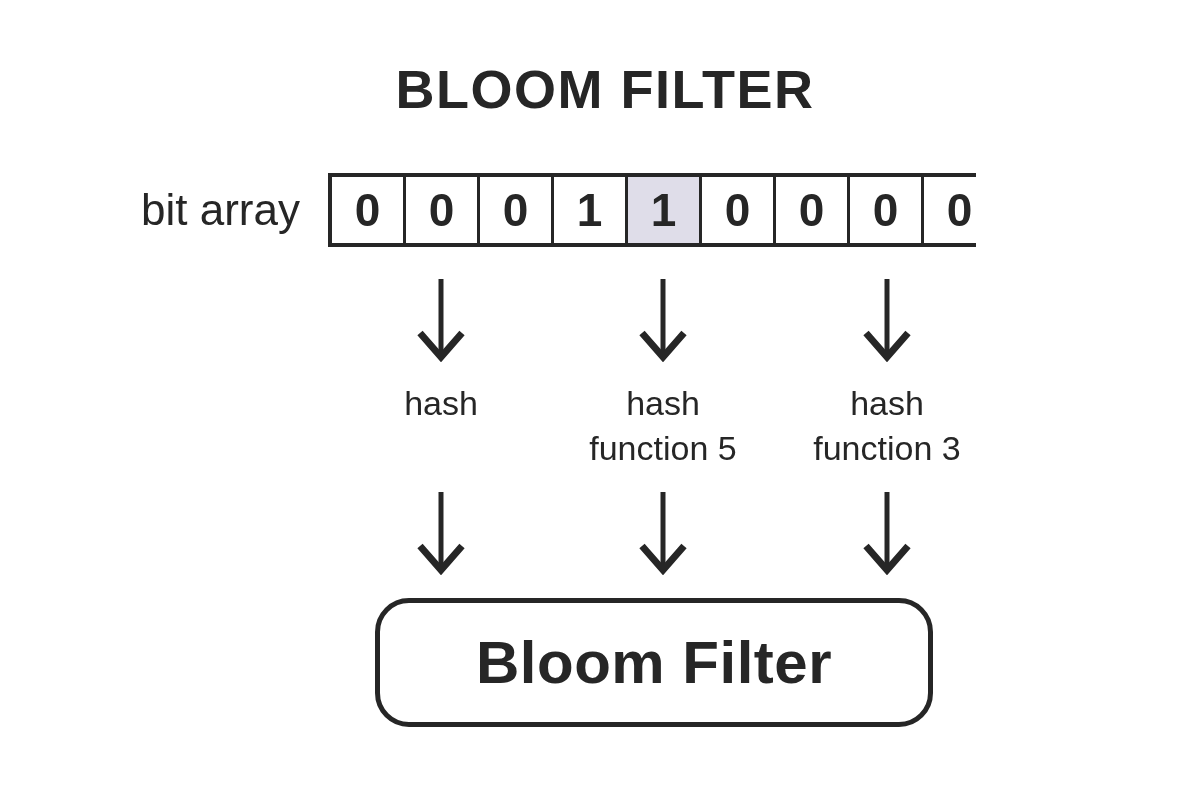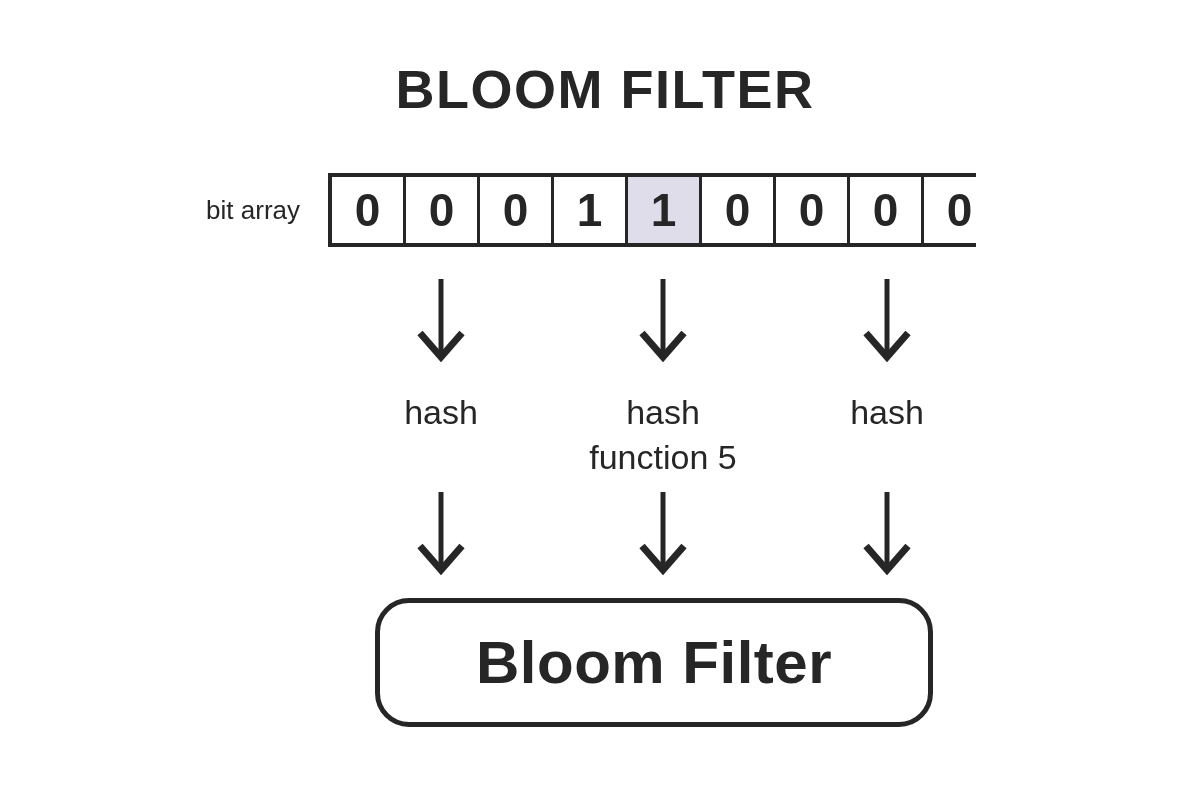--- a/index.html
+++ b/index.html
@@ -23,21 +23,21 @@
     left:300px; top:58px; width:610px;
     text-align:center;
     font-size:54px; font-weight:800; letter-spacing:1.5px;
     color:var(--ink);
   }
 
   .bit-array-label{
     position:absolute;
     left:90px; top:188px; width:210px;
     text-align:right;
-    font-size:26px; font-weight:500; line-height:44px;
+    font-size:44px; font-weight:500; line-height:44px;
     color:var(--ink);
   }
 
   .bit-array{
     position:absolute;
     left:328px; top:173px; width:692px; height:74px;
     border:4px solid var(--ink);
     display:flex;
     background:#fff;
   }
@@ -62,21 +62,20 @@
 
   
   .col1{ left:413px; } .col2{ left:635px; } .col3{ left:859px; }
   .row1{ top:276px; } .row2{ top:489px; }
 
   .hash-label{
     position:absolute; top:381px; width:240px;
     text-align:center;
     font-size:34px; font-weight:500; line-height:45px;
     color:var(--ink);
-    margin-top:9px;
   }
   .hash-label.col1{ left:321px; }
   .hash-label.col2{ left:543px; }
   .hash-label.col3{ left:767px; }
 
   .output-box{
     position:absolute;
     left:375px; top:598px; width:558px; height:129px;
     border:5px solid var(--ink);
     border-radius:34px;
@@ -131,20 +130,21 @@
 
   <div class="hash-label col1">
     <div>hash</div>
   </div>
   <div class="hash-label col2">
     <div>hash</div>
     <div>function 5</div>
   </div>
   <div class="hash-label col3">
     <div>hash</div>
+    <div>function 3</div>
   </div>
 
   <div class="arrow col1 row2">
     <svg viewBox="0 0 56 86">
         <line class="shaft" x1="28" y1="3" x2="28" y2="79"></line>
         <polyline class="head" points="7,57 28,81 49,57"></polyline>
       </svg>
   </div>
   <div class="arrow col2 row2">
     <svg viewBox="0 0 56 86">

